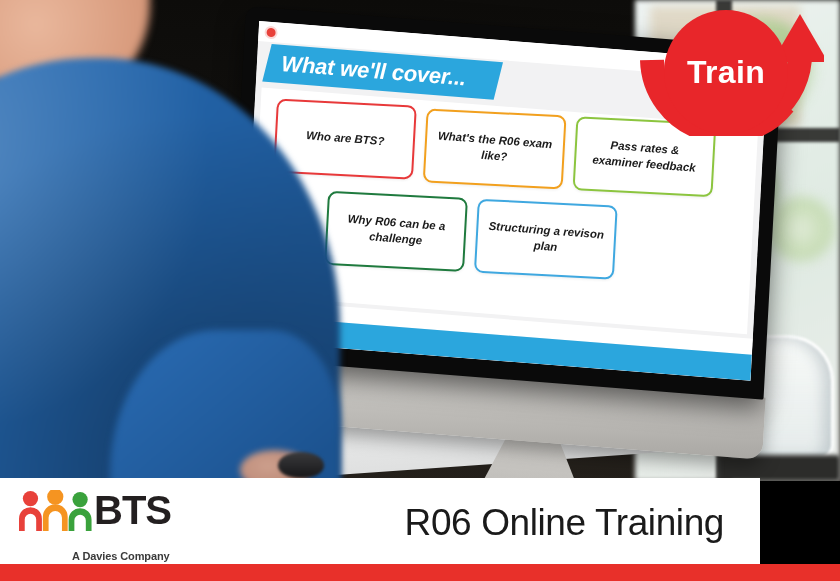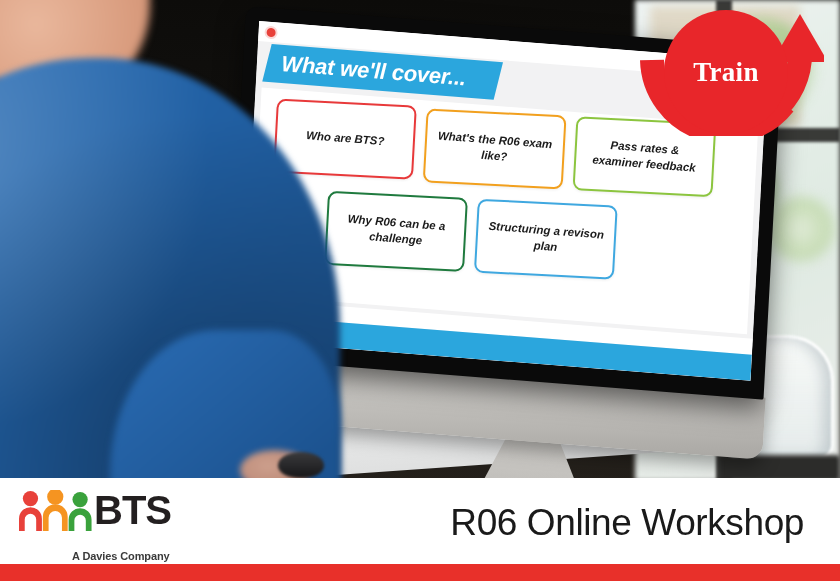--- a/index.html
+++ b/index.html
@@ -144,25 +144,25 @@
     color:#e8e8e8;font-size:5.5px;line-height:11px;padding-left:9px;box-sizing:border-box;letter-spacing:.2px;}
   .cam-tile .cam-ic{position:absolute;left:2px;top:3px;width:5px;height:5px;background:#e8e8e8;}
 
   
   .train{position:absolute;left:624px;top:8px;width:200px;height:128px;}
   .train .arc{position:absolute;left:0;top:0;width:200px;height:128px;}
   .train .circle{
     position:absolute;left:40px;top:2px;width:124px;height:124px;border-radius:50%;
     background:#e8262a;display:flex;align-items:center;justify-content:center;
   }
-  .train .circle span{color:#fff;font-size:27px;font-weight:700;letter-spacing:.3px;
-    font-family:Liberation Serif, serif;}
-
-  
-  .footer{position:absolute;left:0;top:478px;width:840px;height:103px;background:#fff;}
+  .train .circle span{color:#fff;font-size:32px;font-weight:700;letter-spacing:.3px;
+    font-family:Liberation Sans, sans-serif;}
+
+  
+  .footer{position:absolute;left:0;top:478px;width:760px;height:103px;background:#fff;}
   .footer-red{position:absolute;left:0;bottom:0;width:840px;height:17px;background:#e8302a;}
 
   .logo{position:absolute;left:16px;top:12px;width:200px;height:66px;}
   .logo-people{position:absolute;left:0;top:0;width:90px;height:42px;}
   .logo-bts{position:absolute;left:78px;top:-2px;font-size:40px;font-weight:800;color:#231f20;
     letter-spacing:-1px;font-family:"Liberation Sans",sans-serif;line-height:44px;}
   .logo-sub{position:absolute;left:2px;top:44px;font-size:14.5px;font-weight:700;color:#2f9fd6;
     letter-spacing:-.2px;font-family:"Liberation Sans",sans-serif;}
   .logo-sub2{position:absolute;left:56px;top:60px;font-size:11px;font-weight:600;color:#3b3b3b;
     letter-spacing:-.1px;font-family:"Liberation Sans",sans-serif;}
@@ -308,17 +308,17 @@
         <circle cx="40" cy="7" r="8.5" fill="#f59421"></circle>
         <path d="M27,43 L27,28 A13,13 0 0 1 53,28 L53,43 L47,43 L47,29 A7,7 0 0 0 33,29 L33,43 Z" fill="#f59421"></path>
 
         <circle cx="66" cy="10" r="8" fill="#3aa23c"></circle>
         <path d="M54,43 L54,31 A12,12 0 0 1 78,31 L78,43 L72,43 L72,32 A6,6 0 0 0 60,32 L60,43 Z" fill="#3aa23c"></path>
       </svg>
       <div class="logo-bts">BTS</div>
       <div class="logo-sub2">A Davies Company</div>
     </div>
 
-    <div class="footer-title">R06 Online Workshop</div>
+    <div class="footer-title">R06 Online Training</div>
   </div>
   <div class="footer-red"></div>
 
 </div>
 
 </body></html>

